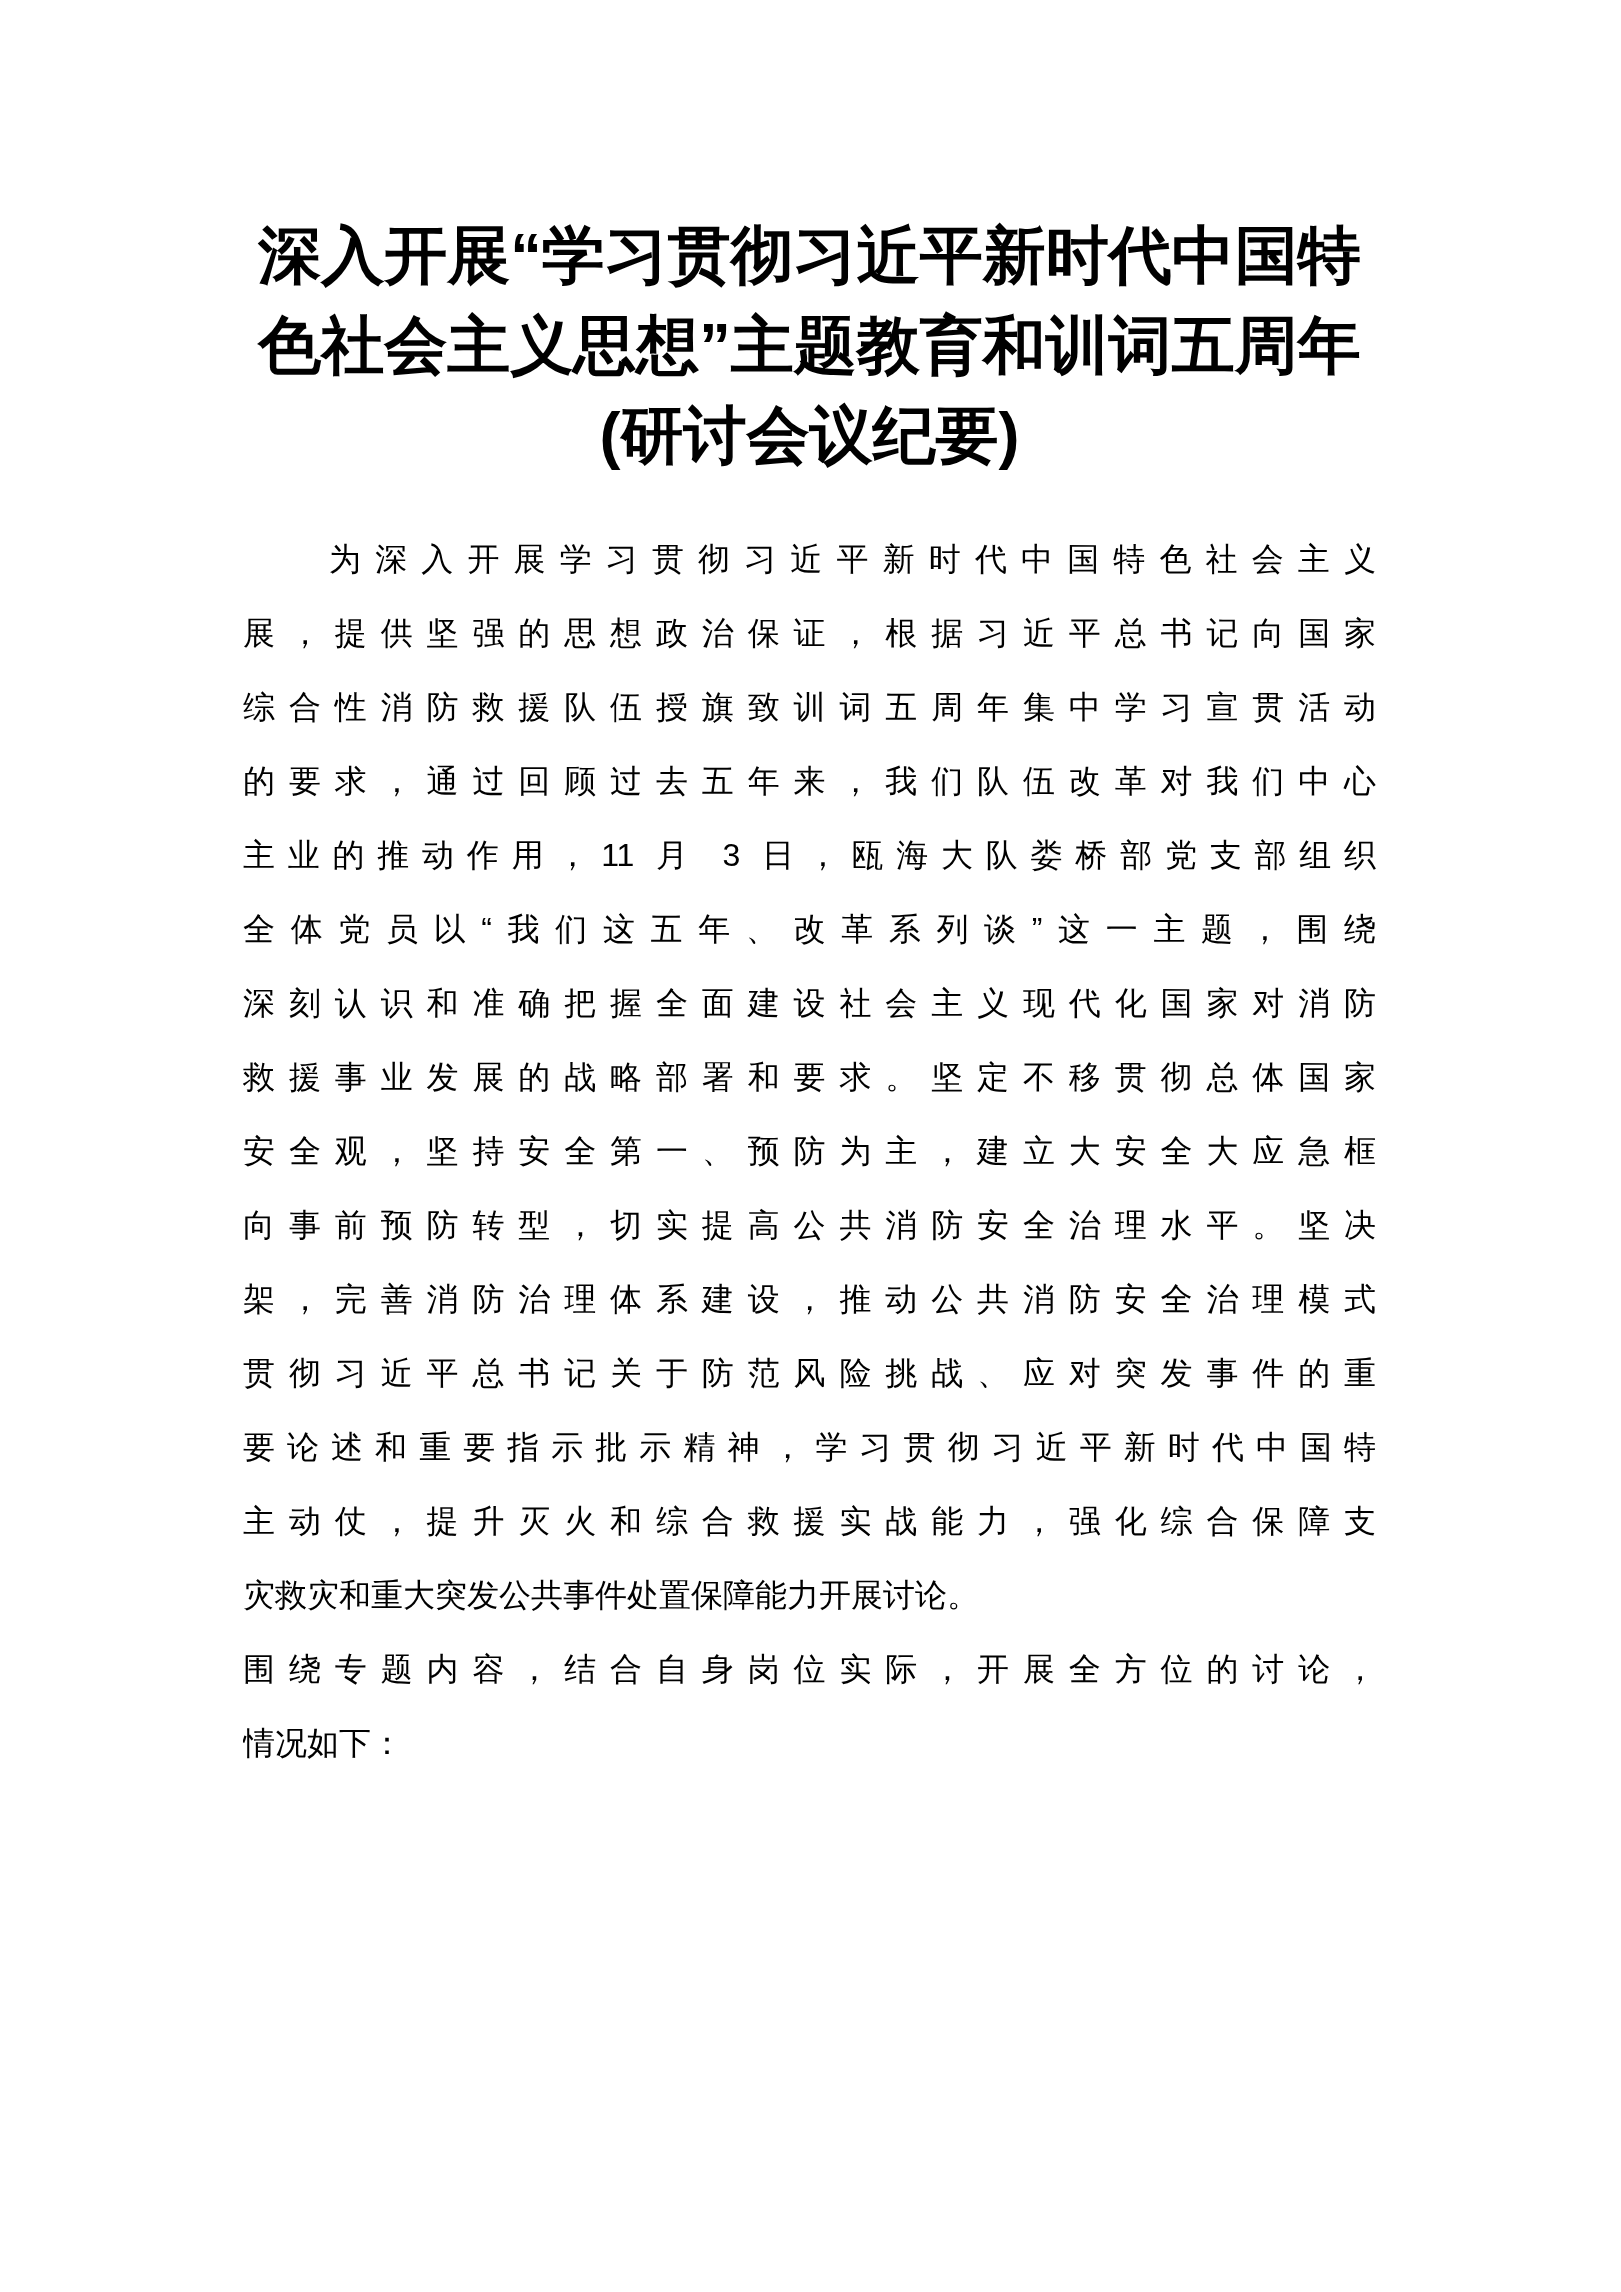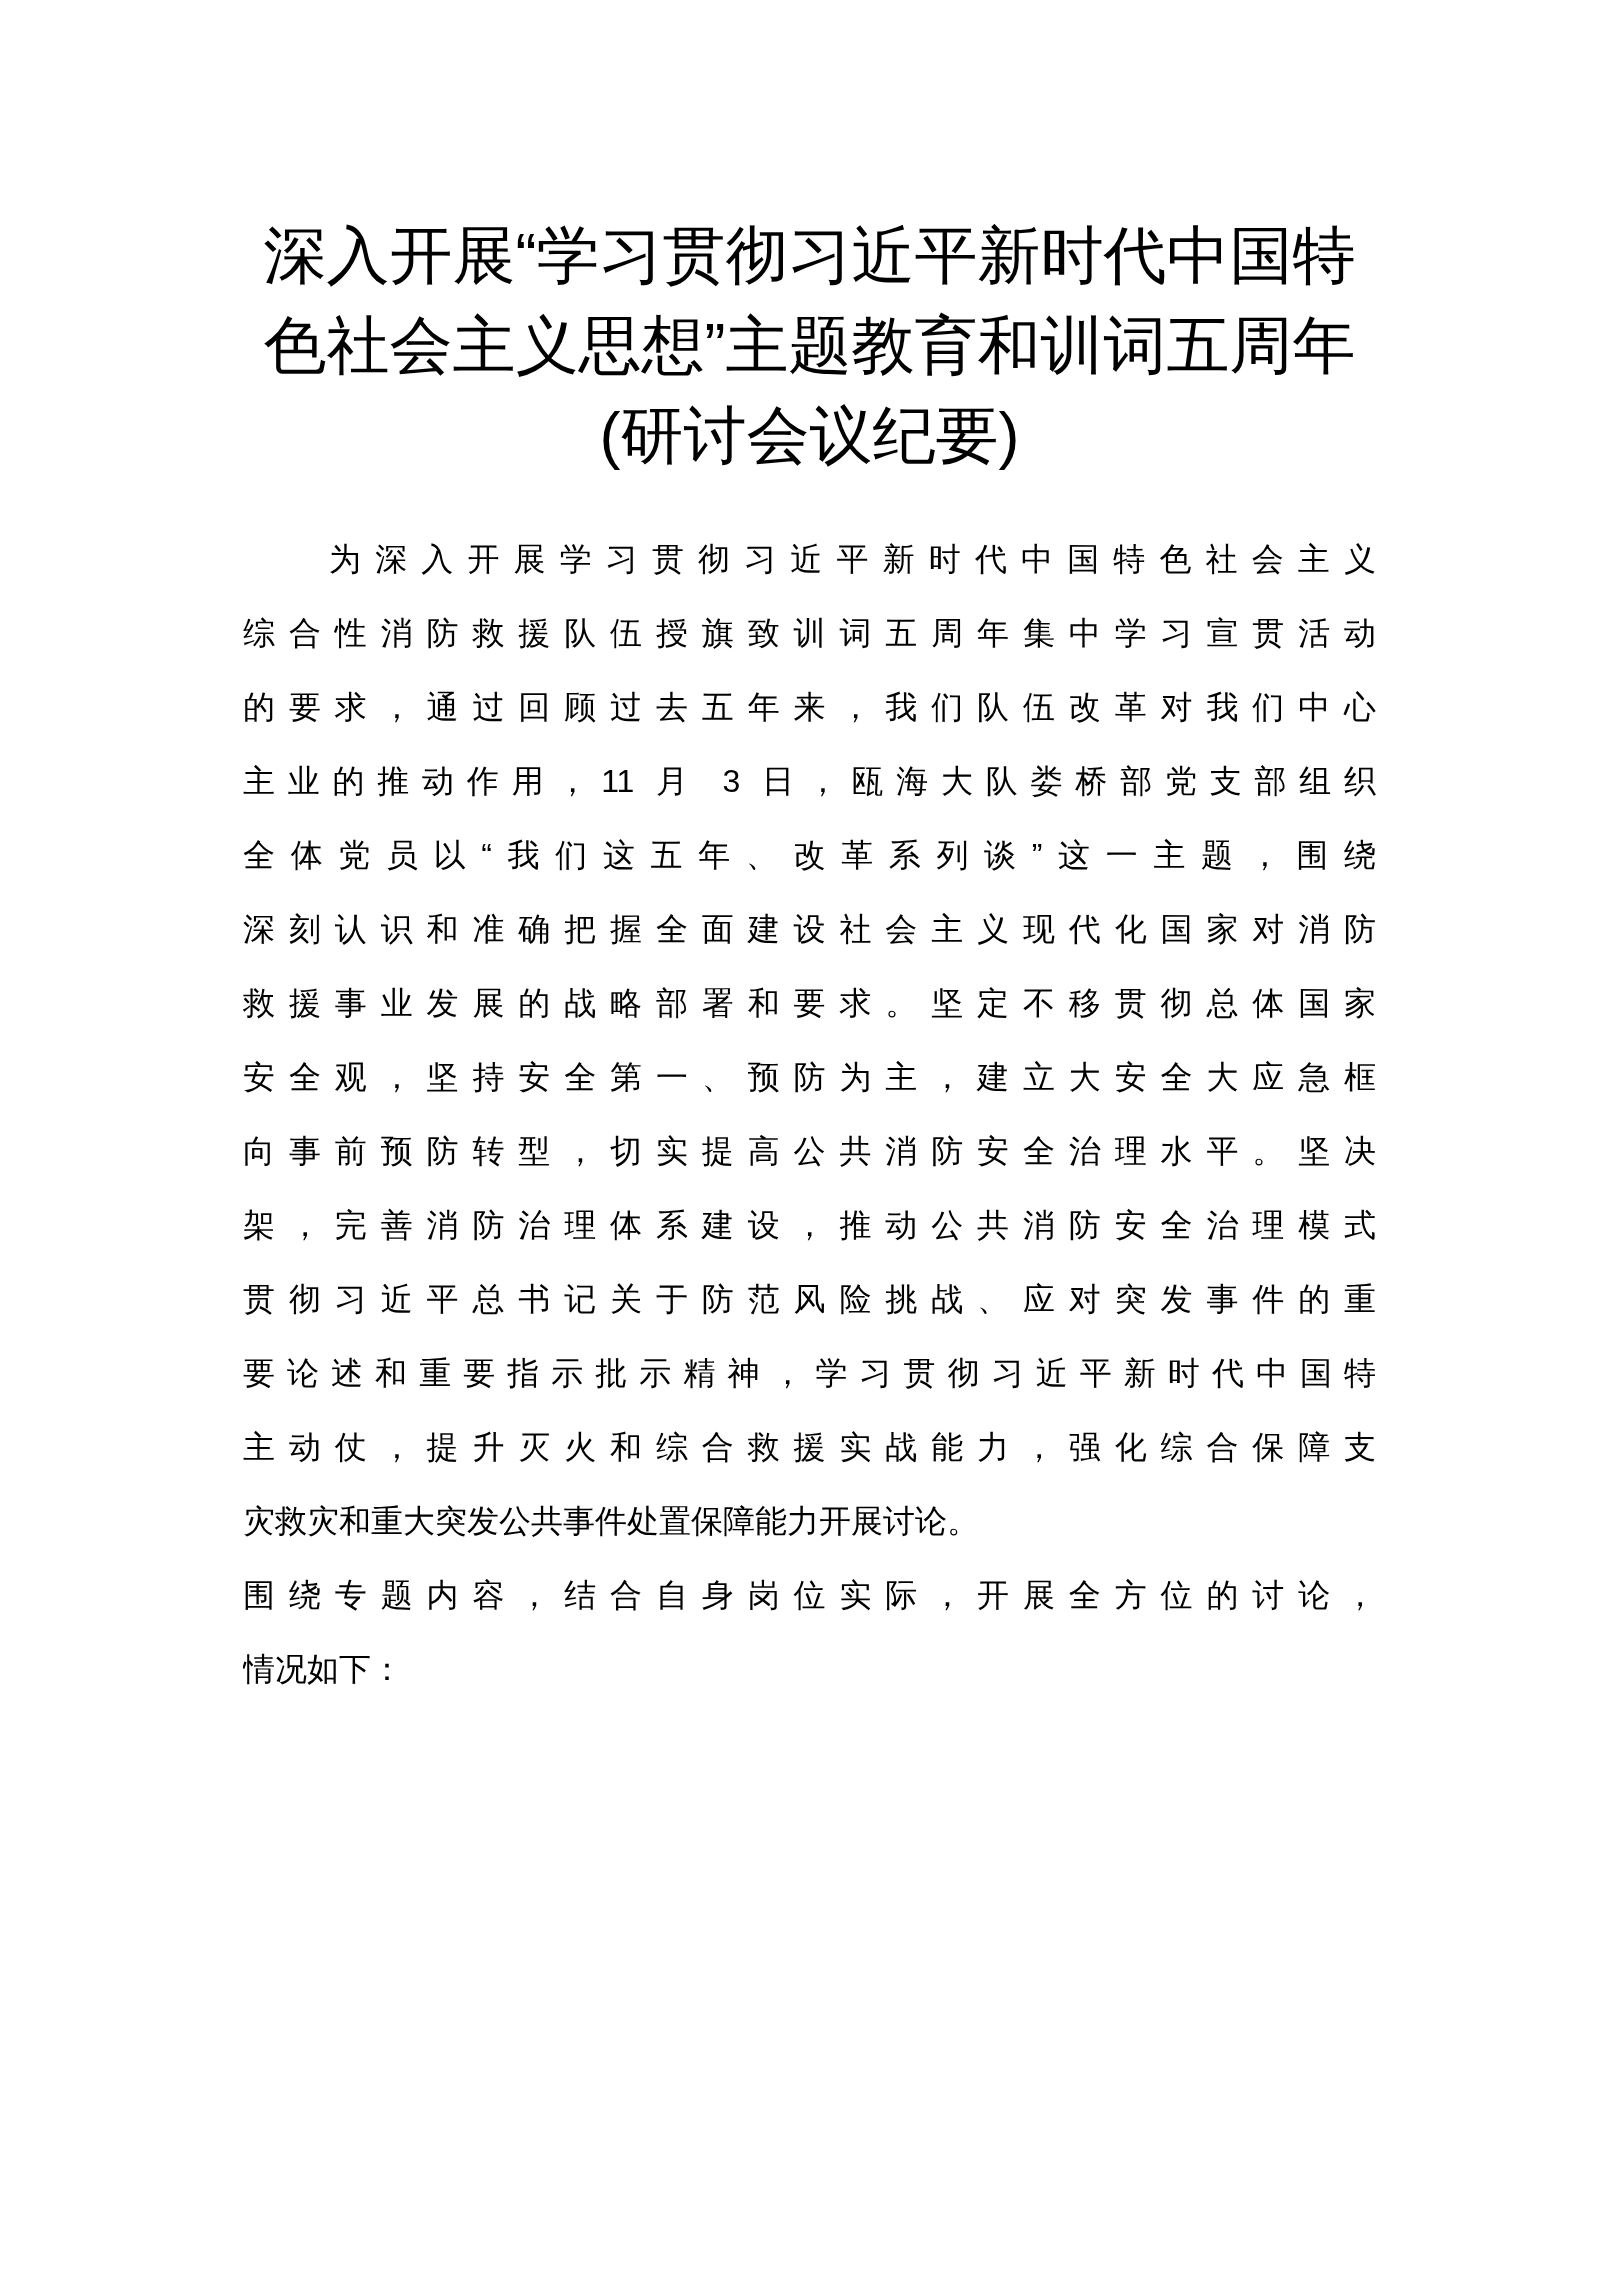--- a/index.html
+++ b/index.html
@@ -20,21 +20,21 @@
   .doc-title {
     position: absolute;
     top: 210px;
     left: 243px;
     width: 1133px;
   }
   .title-line {
     font-size: 63px;
     line-height: 90px;
     height: 90px;
-    font-weight: 400;
+    font-weight: 700;
     text-align: center;
     white-space: nowrap;
   }
   .doc-body {
     position: absolute;
     top: 522px;
     left: 243px;
     width: 1133px;
   }
   .paragraph {
@@ -62,20 +62,21 @@
 
 <div class="page">
   <div class="doc-title">
     <div class="title-line">深入开展“学习贯彻习近平新时代中国特</div>
     <div class="title-line">色社会主义思想”主题教育和训词五周年</div>
     <div class="title-line">(研讨会议纪要)</div>
   </div>
   <div class="doc-body">
       <div class="paragraph">
         <div class="text-line indent">为深入开展学习贯彻习近平新时代中国特色社会主义</div>
+        <div class="text-line">展，提供坚强的思想政治保证，根据习近平总书记向国家</div>
         <div class="text-line">综合性消防救援队伍授旗致训词五周年集中学习宣贯活动</div>
         <div class="text-line">的要求，通过回顾过去五年来，我们队伍改革对我们中心</div>
         <div class="text-line">主业的推动作用，11 月 3 日，瓯海大队娄桥部党支部组织</div>
         <div class="text-line">全体党员以“我们这五年、改革系列谈”这一主题，围绕</div>
         <div class="text-line">深刻认识和准确把握全面建设社会主义现代化国家对消防</div>
         <div class="text-line">救援事业发展的战略部署和要求。坚定不移贯彻总体国家</div>
         <div class="text-line">安全观，坚持安全第一、预防为主，建立大安全大应急框</div>
         <div class="text-line">向事前预防转型，切实提高公共消防安全治理水平。坚决</div>
         <div class="text-line">架，完善消防治理体系建设，推动公共消防安全治理模式</div>
         <div class="text-line">贯彻习近平总书记关于防范风险挑战、应对突发事件的重</div>

